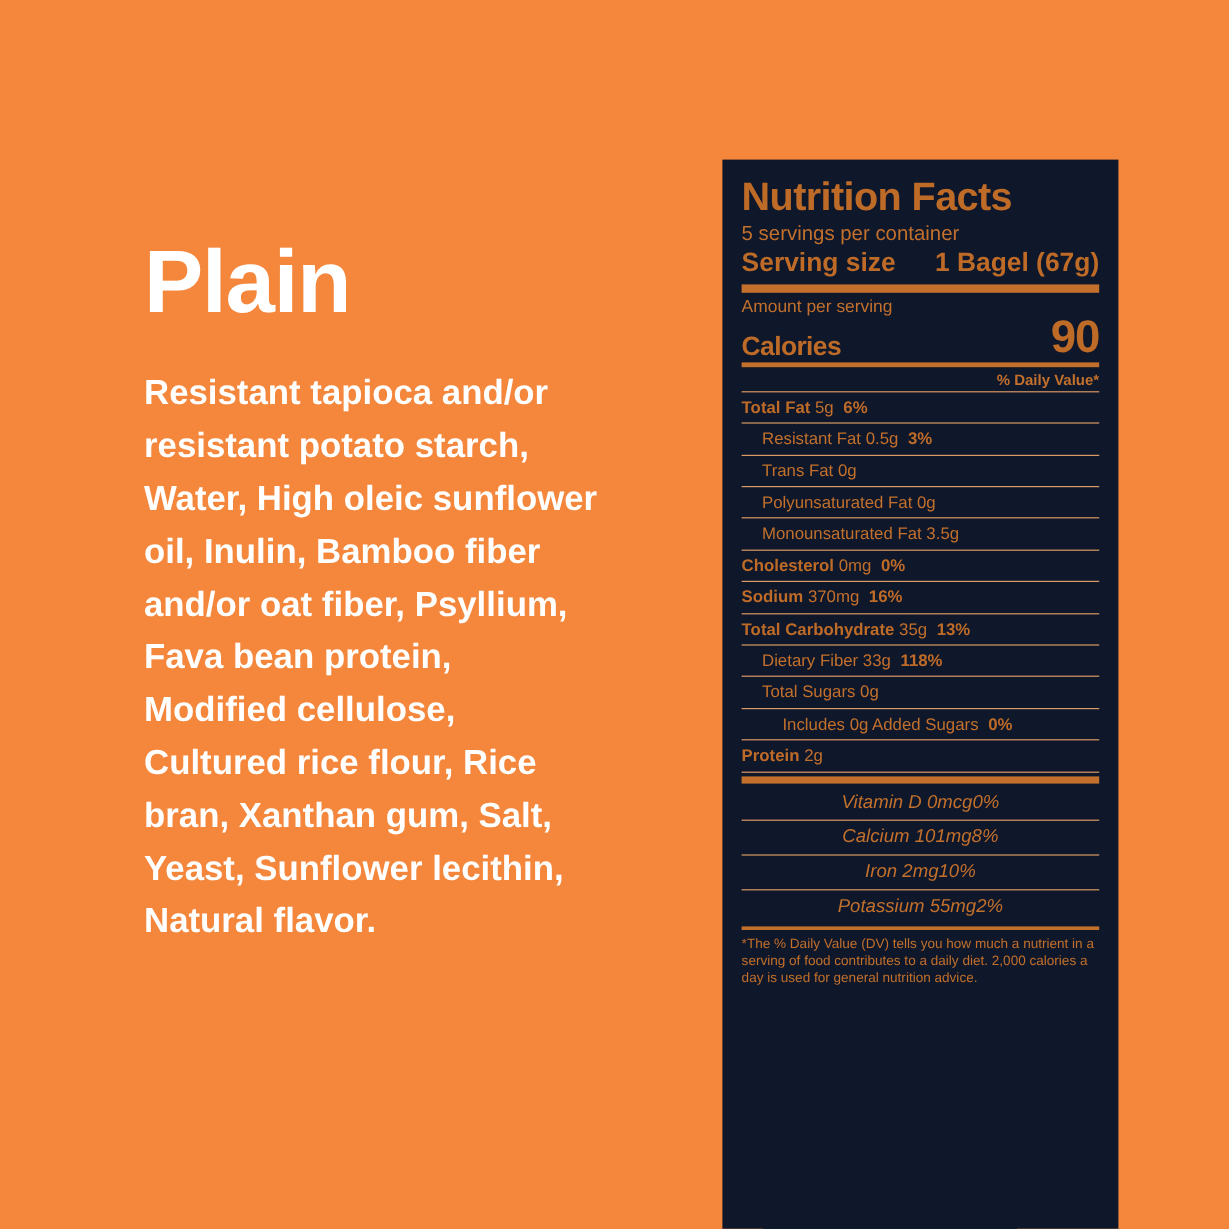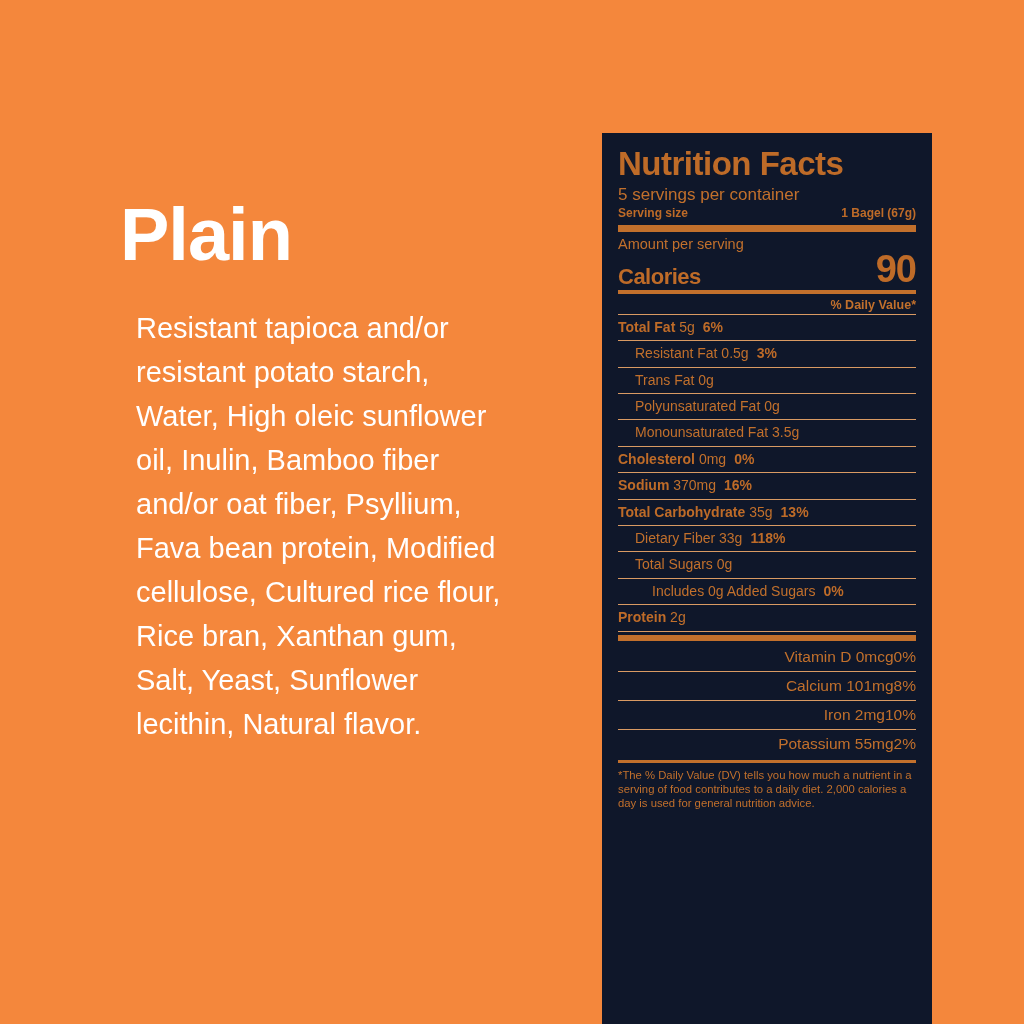--- a/index.html
+++ b/index.html
@@ -27,23 +27,23 @@
     font-size: 74px;
     font-weight: bold;
     letter-spacing: -1px;
     line-height: 1;
     margin: 0 0 34px 0;
   }
   .ingredients {
     color: #FFFFFF;
     font-size: 29px;
     line-height: 44px;
-    margin: 16px;
+    margin: 0;
     max-width: 380px;
-    font-weight: 400;
+    font-weight: 700;
   }
 
   
   .nutrition-panel {
     position: absolute;
     left: 602px;
     top: 133px;
     width: 330px;
     height: 906px;
     background: #0f172a;
@@ -65,21 +65,21 @@
   }
   .nf-servings {
     font-size: 17px;
     color: #C2702C;
     line-height: 1.25;
     margin-bottom: 1px;
   }
   .nf-serving-size-row {
     display: flex;
     justify-content: space-between;
-    font-size: 12px;
+    font-size: 22px;
     font-weight: bold;
     color: #BE6B28;
     padding-bottom: 3px;
   }
   .rule-thick {
     border-bottom: 7px solid #C2702C;
     margin: 2px 0 3px 0;
   }
   .rule-med {
     border-bottom: 4px solid #C2702C;
@@ -133,24 +133,25 @@
   .nf-row .nm b { font-weight: bold; color: #BE6B28; }
   .nf-row .dv { font-weight: bold; color: #BE6B28; white-space: nowrap; }
   .indent1 { padding-left: 17px; }
   .indent2 { padding-left: 34px; }
   .rule-vitamin {
     border-bottom: 6px solid #C2702C;
     margin: 3px 0 2px 0;
   }
   .vit-row {
     display: flex;
-    justify-content: flex-end;
+    justify-content: center;
     font-size: 15.5px;
     color: #C2702C;
     padding: 5px 0 5px 0;
+    font-style: italic;
   }
   .vit-row .dv { font-weight: normal; color: #C2702C; }
   .rule-footnote {
     border-bottom: 3px solid #C2702C;
     margin: 2px 0 5px 0;
   }
   .footnote {
     font-size: 11.3px;
     line-height: 14px;
     color: #C2702C;

